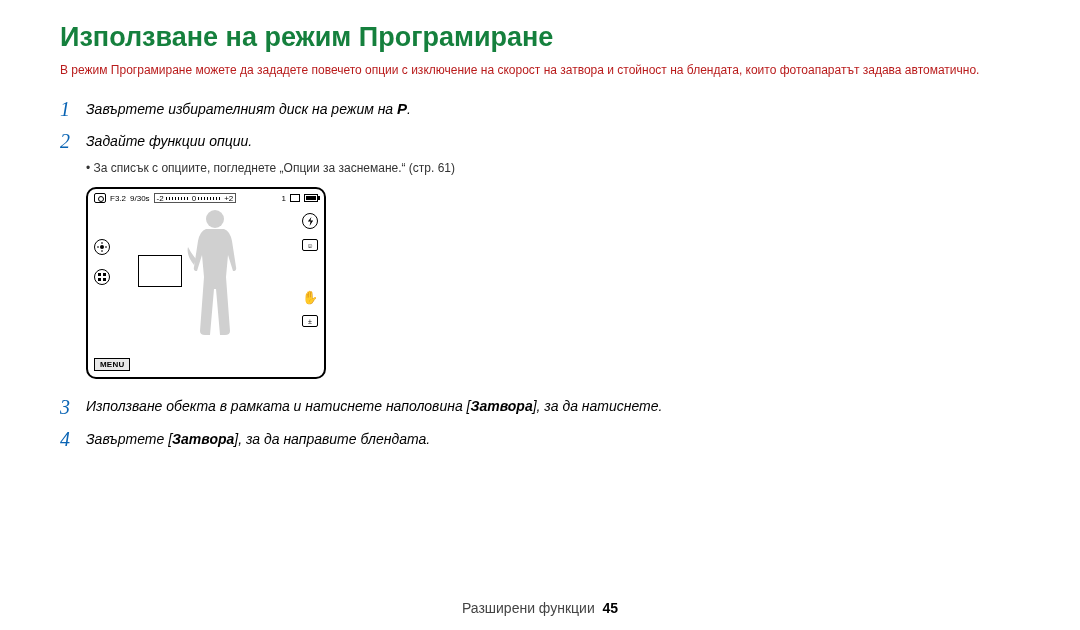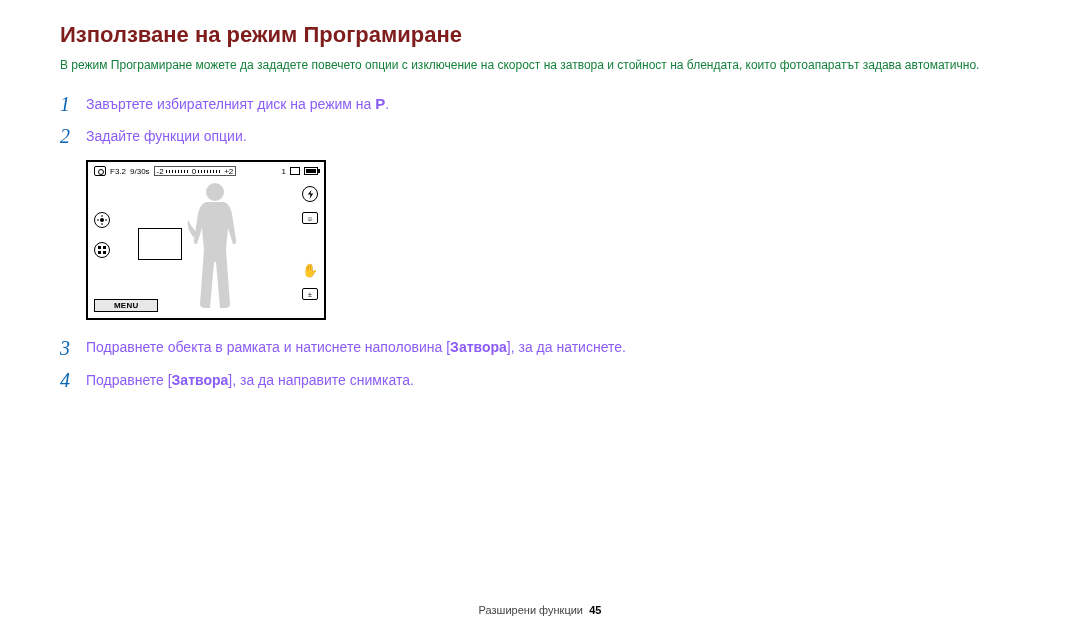--- a/index.html
+++ b/index.html
@@ -5,28 +5,28 @@
   * { margin: 0; padding: 0; box-sizing: border-box; }
   body {
     font-family: Arial, Helvetica, sans-serif;
     background: #fff;
     width: 1080px;
     height: 630px;
     position: relative;
     padding: 22px 60px 0 60px;
   }
   .title {
-    color: #7f1d1d;
-    font-size: 22px;
+    color: #15803d;
+    font-size: 27px;
     font-weight: bold;
     margin-bottom: 10px;
   }
   .intro {
     font-size: 12px;
-    color: #15803d;
+    color: #b91c1c;
     margin-bottom: 20px;
   }
   .steps {
     margin-top: 8px;
   }
   .step {
     display: flex;
     align-items: flex-start;
     margin-bottom: 8px;
   }
@@ -35,23 +35,24 @@
     font-size: 20px;
     font-weight: normal;
     font-style: italic;
     width: 26px;
     text-align: left;
     line-height: 24px;
     font-family: Georgia, 'Times New Roman', serif;
   }
   .step-body {
     font-size: 14px;
-    color: #8b5cf6;
+    color: #000000;
     line-height: 24px;
     flex: 1;
+    font-style: italic;
   }
   .p-icon {
     font-weight: bold;
     font-size: 15px;
     font-family: Arial, sans-serif;
   }
   .bullet-line {
     font-size: 12px;
     color: #333;
     margin-top: 4px;
@@ -62,23 +63,23 @@
   }
   .step3-body {
     line-height: 22px;
   }
   .bold { font-weight: bold; }
   .screen-wrap {
     margin: 12px 0 16px 26px;
   }
   .camera-screen {
     width: 240px;
-    height: 160px;
+    height: 192px;
     border: 2px solid #000;
-    border-radius: 0;
+    border-radius: 10px;
     background: #fff;
     position: relative;
     overflow: hidden;
   }
   .topbar {
     position: absolute;
     top: 4px;
     left: 6px;
     right: 6px;
     display: flex;
@@ -138,32 +139,32 @@
     width: 16px; height: 12px; border:1.5px solid #000; font-size:7px; display:flex; align-items:center; justify-content:center; border-radius:2px;
   }
   .ricon-hand {
     width:16px; height:16px; display:flex; align-items:center; justify-content:center; font-size:13px;
   }
   .ricon-pm {
     width:16px; height:12px; border:1.5px solid #000; font-size:7px; display:flex; align-items:center; justify-content:center; border-radius:2px;
   }
   .menu-btn {
     position:absolute; bottom:6px; left:6px;
-    border:1.5px solid #000; background:#e8e8e8; padding:1px 19px;
+    border:1.5px solid #000; background:#e8e8e8; padding:1px 5px;
     font-size:8px; font-weight:bold; letter-spacing:0.2px;
   }
   .silhouette {
     position:absolute; left:92px; top:18px; width:70px; height:130px;
   }
   .focus-rect {
     position:absolute; left:50px; top:66px; width:44px; height:32px; border:1.5px solid #000;
   }
   .footer {
     position:absolute; bottom:14px; left:0; right:0;
-    text-align:center; font-size:11px; color:#444;
+    text-align:center; font-size:14px; color:#444;
   }
   .footer-num { font-weight:bold; color:#000; }
 </style>
 </head>
 <body>
 
 <h1 class="title">Използване на режим Програмиране</h1>
 <p class="intro">В режим Програмиране можете да зададете повечето опции с изключение на скорост на затвора и стойност на блендата, които фотоапаратът задава автоматично.</p>
 
 <div class="steps">
@@ -172,20 +173,21 @@
     <div class="step-num">1</div>
     <div class="step-body">
       <span>Завъртете избирателният диск на режим на </span><span class="p-icon">P</span><span>.</span>
     </div>
   </div>
 
   <div class="step">
     <div class="step-num">2</div>
     <div class="step-body">Задайте функции опции.</div>
   </div>
+  <div class="bullet-line">За списък с опциите, погледнете „Опции за заснемане.“ (стр. 61)</div>
 
   <div class="screen-wrap">
     <div class="camera-screen">
       <div class="topbar">
         <div class="tb-camicon"></div>
         <span>F3.2</span>
         <span>9/30s</span>
         <div class="tb-ev">
           <span>-2</span>
           <div class="tb-evbar"></div>
@@ -239,28 +241,28 @@
         <div class="ricon-pm">±</div>
       </div>
 
       <div class="menu-btn">MENU</div>
     </div>
   </div>
 
   <div class="step">
     <div class="step-num">3</div>
     <div class="step-body step3-body">
-      <span>Подравнете обекта в рамката и натиснете наполовина [</span><span class="bold">Затвора</span><span>], за да натиснете.</span>
+      <span>Използване обекта в рамката и натиснете наполовина [</span><span class="bold">Затвора</span><span>], за да натиснете.</span>
     </div>
   </div>
 
   <div class="step">
     <div class="step-num">4</div>
     <div class="step-body">
-      <span>Подравнете [</span><span class="bold">Затвора</span><span>], за да направите снимката.</span>
+      <span>Завъртете [</span><span class="bold">Затвора</span><span>], за да направите блендата.</span>
     </div>
   </div>
 
 </div>
 
 <div class="footer">
   <span>Разширени функции</span>&nbsp;&nbsp;<span class="footer-num">45</span>
 </div>
 
 </body></html>

